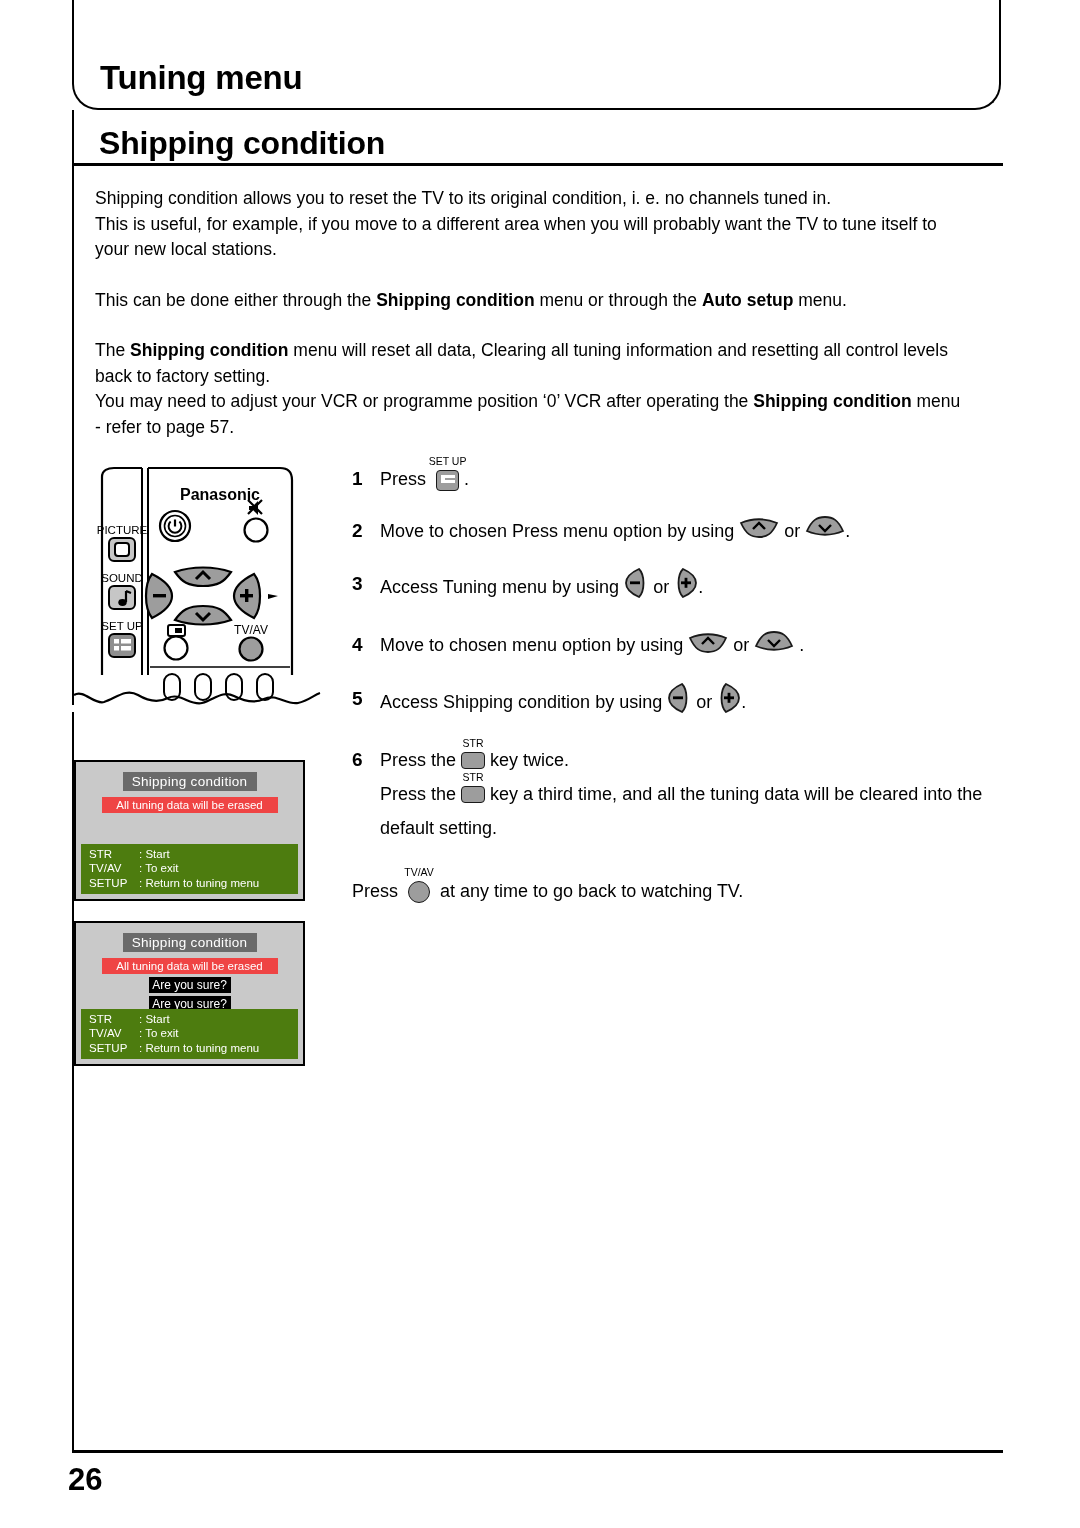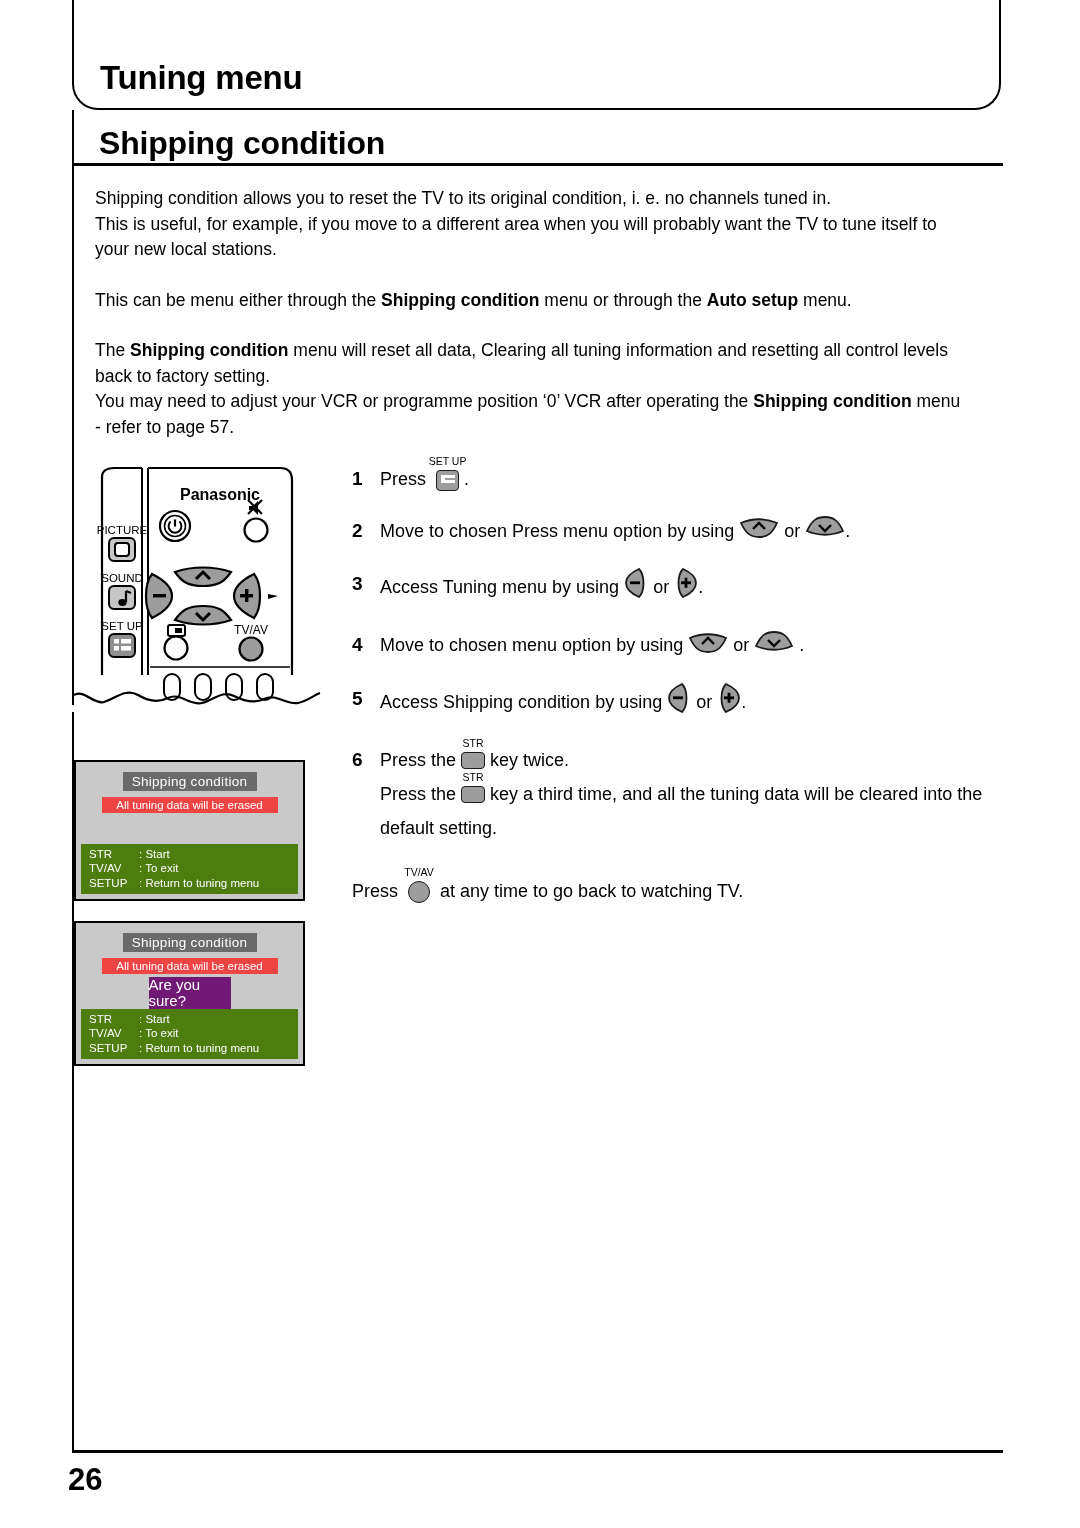--- a/index.html
+++ b/index.html
@@ -234,24 +234,25 @@
     background: #ef4444;
     color: #ffffff;
     font-size: 11.5px;
     line-height: 16px;
     text-align: center;
   }
   .osd-sure {
     display: block;
     margin: 3px auto 0 auto;
     width: 82px;
-    background: #701a75;
+    background: #000000;
     color: #ffffff;
-    font-size: 15px;
+    font-size: 12px;
     line-height: 16px;
+    text-align: center;
   }
   .osd-footer {
     position: absolute;
     left: 5px;
     right: 5px;
     bottom: 5px;
     background: #4d7c0f;
     color: #ffffff;
     font-size: 11.5px;
     line-height: 14.5px;
@@ -292,21 +293,21 @@
   <div class="chapter-title">Tuning menu</div>
 
   <div class="section-title">Shipping condition</div>
   <div class="section-rule"></div>
 
   <div class="body-copy">
     <p>Shipping condition allows you to reset the TV to its original condition, i. e. no channels tuned in.</p>
     <p>This is useful, for example, if you move to a different area when you will probably want the TV to tune itself to</p>
     <p>your new local stations.</p>
     <div class="gap"></div>
-    <p><span>This can be menu either through the </span><span class="b">Shipping condition</span><span> menu or through the </span><span class="b">Auto setup</span><span> menu.</span></p>
+    <p><span>This can be done either through the </span><span class="b">Shipping condition</span><span> menu or through the </span><span class="b">Auto setup</span><span> menu.</span></p>
     <div class="gap"></div>
     <p><span>The </span><span class="b">Shipping condition</span><span> menu will reset all data, Clearing all tuning information and resetting all control levels</span></p>
     <p>back to factory setting.</p>
     <p><span>You may need to adjust your VCR or programme position ‘0’ VCR after operating the </span><span class="b">Shipping condition</span><span> menu</span></p>
     <p>- refer to page 57.</p>
   </div>
 
   <div class="remote">
     <svg width="250" height="250" viewBox="0 0 250 250" xmlns="http://www.w3.org/2000/svg">
       <g fill="none" stroke="#000" stroke-width="2.2">

